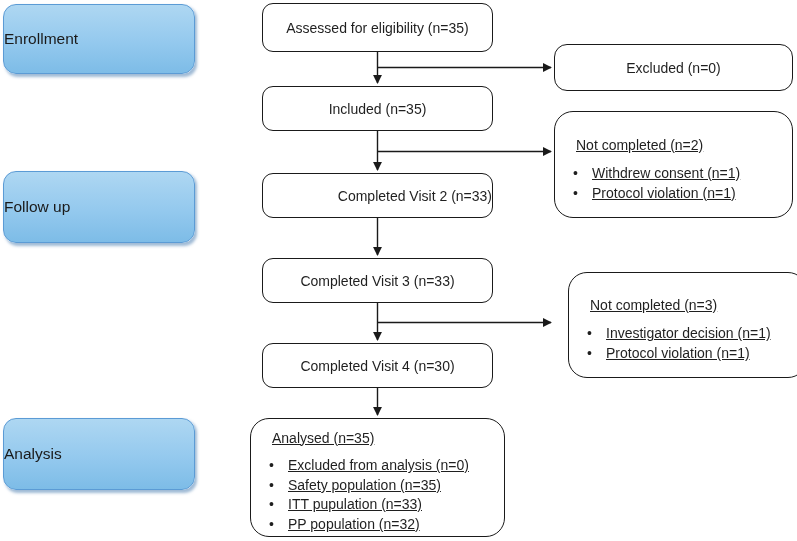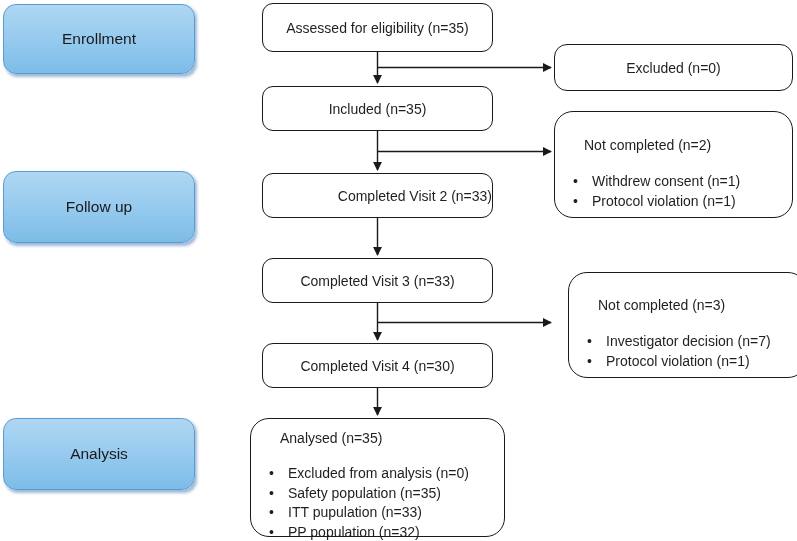--- a/index.html
+++ b/index.html
@@ -26,21 +26,20 @@
   .phase {
     position: absolute;
     left: 3px;
     width: 192px;
     background: linear-gradient(to bottom, #aed7f2 0%, #94c9ee 55%, #7dbce7 100%);
     border: 1.3px solid #5b9bd5;
     border-radius: 13px;
     box-shadow: 2px 2.5px 3px rgba(80, 130, 178, 0.55);
     display: flex;
     align-items: center;
-    justify-content: center;
     font-size: 15.5px;
     color: #1a1a1a;
     box-sizing: border-box;
   }
   #phase-enrollment { top: 4px;   height: 70px; }
   #phase-followup   { top: 171px; height: 72px; }
   #phase-analysis   { top: 418px; height: 72px; }
 
   
   .fbox {
@@ -59,29 +58,30 @@
     text-align: center;
   }
   .fbox.bullets {
     border-radius: 19px;
     display: flex;
     flex-direction: column;
     justify-content: center;
     padding: 10px 12px 10px 13px;
     line-height: 20px;
   }
-  .fbox.bullets .hdr { margin: 16px; }
+  .fbox.bullets .hdr { margin: 8px; text-decoration: underline; }
   .fbox.bullets ul {
     margin: 0;
     padding: 0;
     list-style: none;
   }
   .fbox.bullets li {
     position: relative;
     padding-left: 24px;
+    text-decoration: underline;
   }
   .fbox.bullets li::before {
     content: "\2022";
     position: absolute;
     left: 5px;
     top: 0;
   }
   #box-assessed  { left: 262px; top: 3px;   width: 231px; height: 49px; }
   #box-excluded  { left: 554px; top: 44px;  width: 239px; height: 47px; border-radius: 13px; justify-content: center; }
   #box-included  { left: 262px; top: 86px;  width: 231px; height: 45px; }
@@ -161,18 +161,18 @@
     <div class="hdr">Not completed (n=2)</div>
     <ul>
       <li>Withdrew consent (n=1)</li>
       <li>Protocol violation (n=1)</li>
     </ul>
   </div>
 
   <div class="fbox bullets" id="box-notcompleted3">
     <div class="hdr">Not completed (n=3)</div>
     <ul>
-      <li>Investigator decision (n=7)</li>
+      <li>Investigator decision (n=1)</li>
       <li>Protocol violation (n=1)</li>
     </ul>
   </div>
 
 </div>
 
 </body></html>

